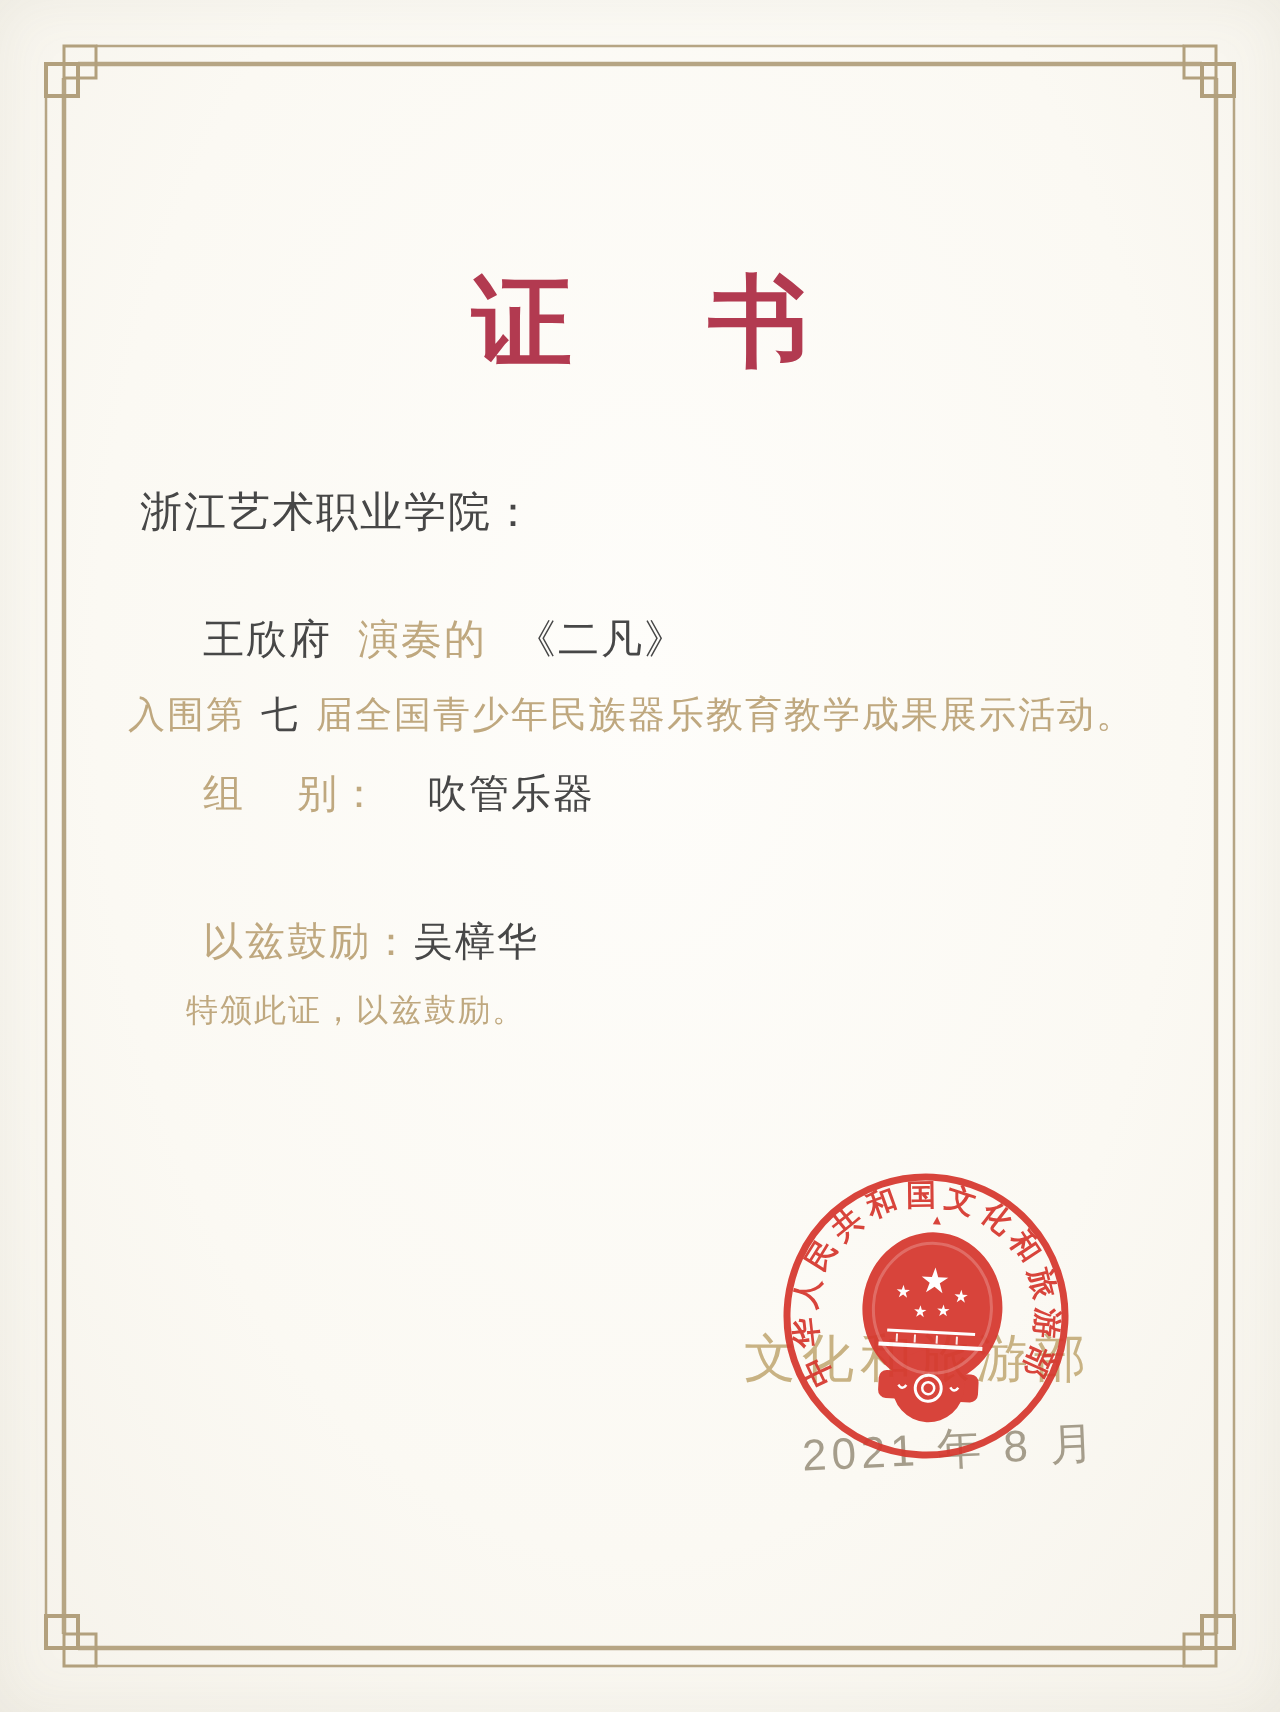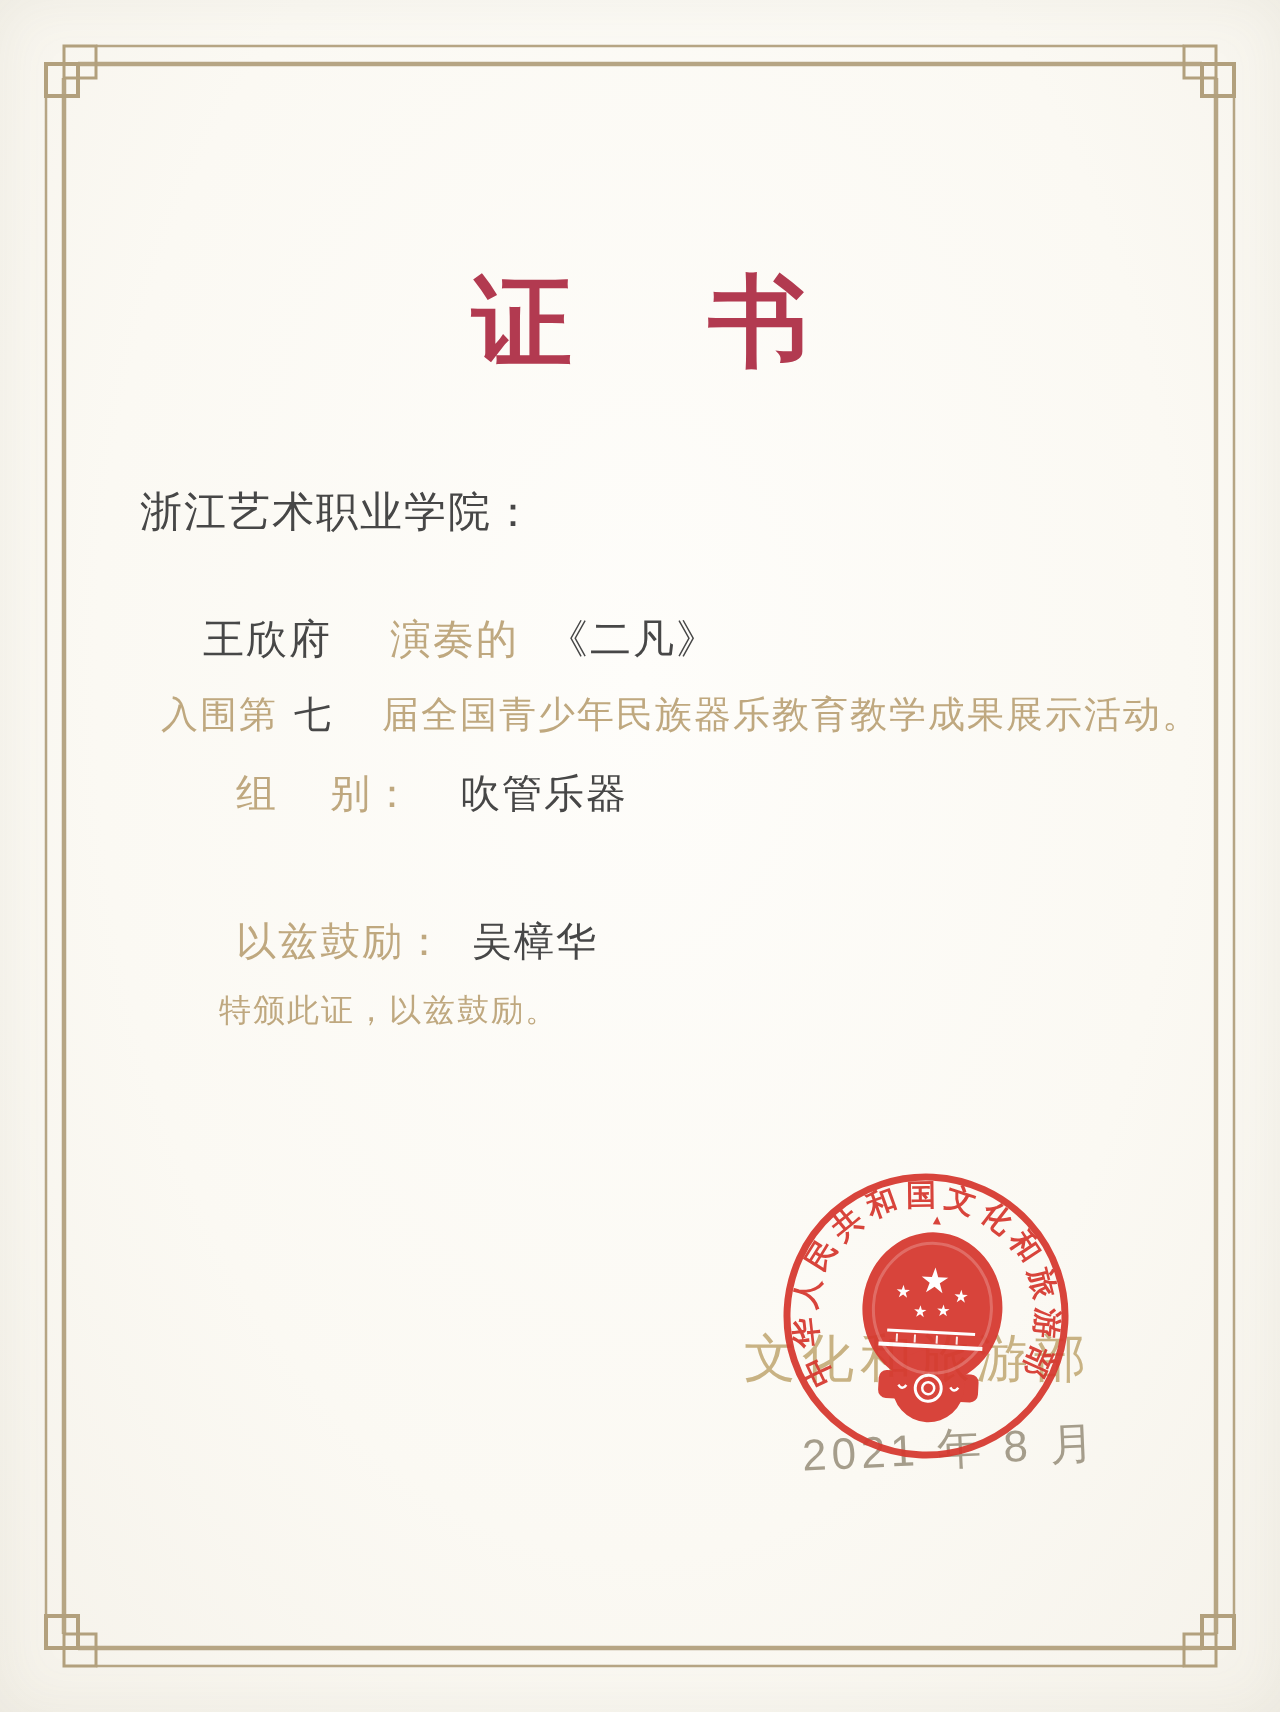--- a/index.html
+++ b/index.html
@@ -7,39 +7,39 @@
     position:relative;width:1280px;height:1712px;overflow:hidden;
     background:#fbf9f3;
     background-image:radial-gradient(ellipse at 50% 40%, #fefdfa 0%, #fbf9f3 60%, #f5f2ea 100%);
     box-shadow:inset 0 0 60px rgba(120,110,90,0.08);
     font-family:"Liberation Sans", sans-serif;
   }
   .border-svg{position:absolute;left:0;top:0;z-index:0;}
   .content{position:absolute;left:0;top:0;width:100%;height:100%;z-index:3;}
   .line{position:absolute;white-space:nowrap;line-height:1.25;letter-spacing:2px;}
   .dark{color:#474747;}
-  .tan{color:#bfa87f;margin-left:33px;}
+  .tan{color:#bfa87f;}
   .title{
     position:absolute;top:256px;left:0;width:100%;
     display:flex;justify-content:center;gap:136px;
     font-size:100px;font-weight:700;color:#b23a50;letter-spacing:0;
   }
   .l1{left:140px;top:486px;font-size:42px;}
   .l2{left:203px;top:614px;font-size:41px;}
-  .l2 .verb{margin-left:58px;}
+  .l2 .verb{margin-left:26px;}
   .l2 .piece{margin-left:28px;}
   .l3{left:128px;top:692px;font-size:37px;}
   .l3 .session{margin:0 16px;}
   .l4{left:203px;top:768px;font-size:40px;}
   .l5{left:203px;top:842px;font-size:40px;}
   .l6{left:203px;top:916px;font-size:40px;}
   .l7{left:186px;top:990px;font-size:32px;text-align:center;}
   .label2{margin-left:52px;}
   .value{margin-left:46px;}
-  .value-tight{margin-left:26px;}
+  .value-tight{}
   .ministry{
     position:absolute;left:744px;top:1324px;z-index:1;
     font-size:52px;color:#c8b283;letter-spacing:6px;white-space:nowrap;
   }
   .date{
     position:absolute;left:802px;top:1420px;z-index:1;
     font-size:44px;color:#a59d8b;letter-spacing:5px;white-space:nowrap;
     transform:rotate(-2.5deg);
   }
   .seal{position:absolute;left:776px;top:1166px;width:300px;height:300px;z-index:2;}

